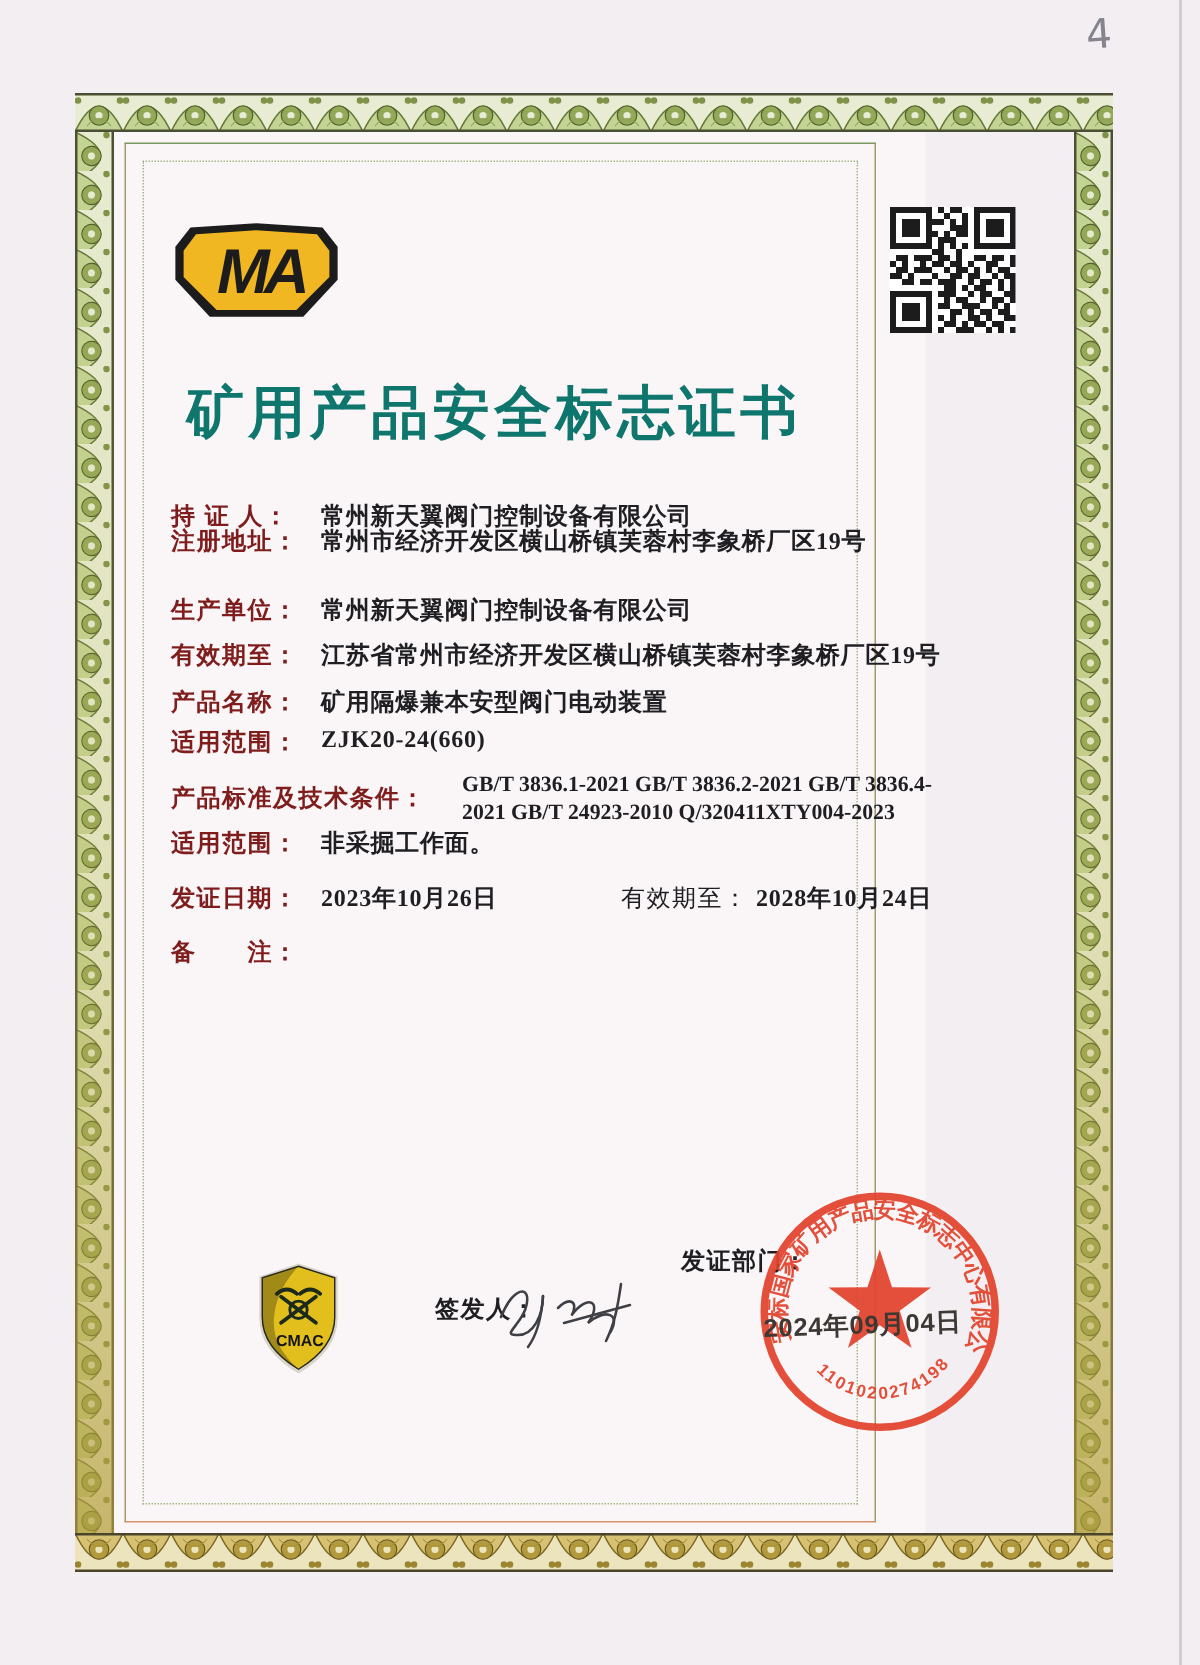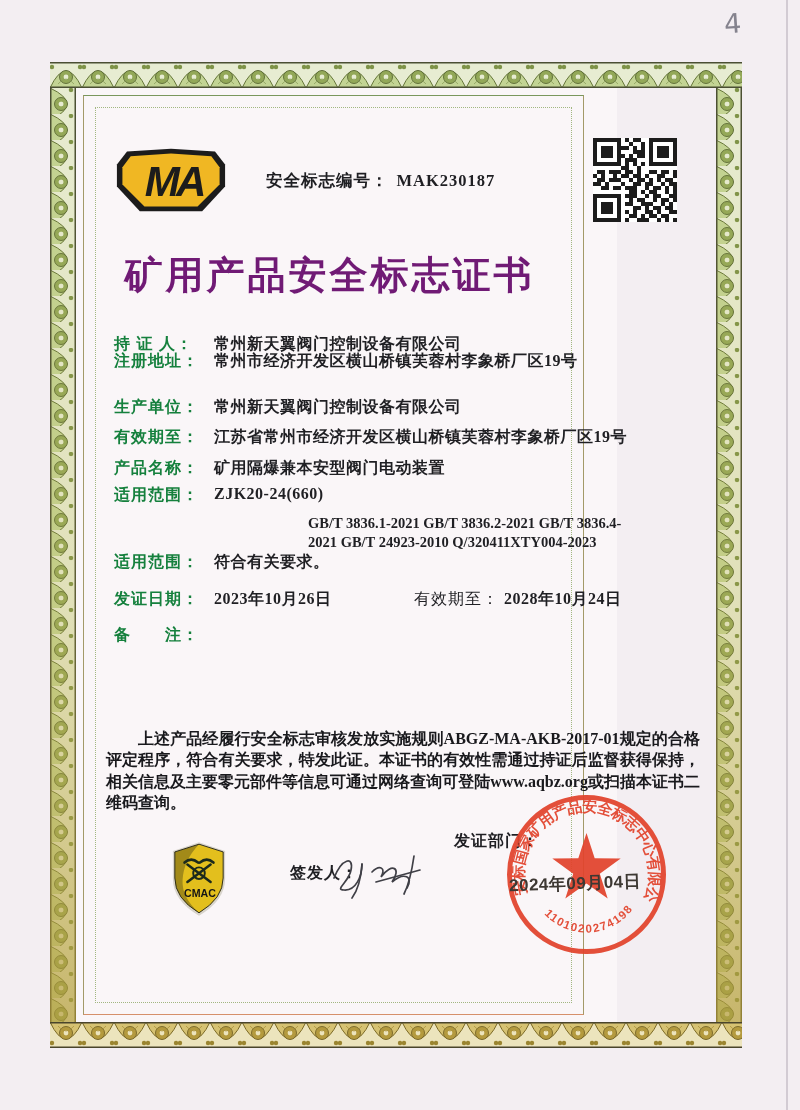--- a/index.html
+++ b/index.html
@@ -31,24 +31,24 @@
   .inner-dotted{position:absolute;left:45px;top:45px;right:45px;bottom:45px;
     border:1px dotted #a2b781;}
   
   .ma-logo{position:absolute;left:66px;top:84px;width:110px;height:68px;}
   .serial-row{position:absolute;left:216px;top:108px;font-size:16.5px;white-space:nowrap;}
   .serial-label{font-weight:600;letter-spacing:1px;}
   .serial-value{font-family:"Liberation Serif",serif;font-weight:600;margin-left:8px;letter-spacing:1px;}
   .qr{position:absolute;left:543px;top:76px;width:84px;height:84px;background:#fff;}
   .title{position:absolute;left:0;right:8px;top:188px;text-align:center;
     font-family:"Liberation Serif",serif;font-weight:900;font-size:38px;
-    letter-spacing:3px;color:#701a75;}
+    letter-spacing:3px;color:#0f766e;}
   
   .frow{position:absolute;left:64px;height:24px;font-size:16px;white-space:nowrap;}
-  .flabel{display:inline-block;font-weight:600;letter-spacing:1px;color:#15803d;}
+  .flabel{display:inline-block;font-weight:600;letter-spacing:1px;color:#7f1d1d;}
   .fvalue{position:absolute;left:100px;top:0;font-family:"Liberation Serif",serif;
     font-weight:700;letter-spacing:0.5px;}
   .row-std .fvalue{left:166px;top:-8px;width:322px;white-space:normal;
     font-size:14.5px;line-height:18.5px;letter-spacing:0;margin-left:28px;}
   .row-dates .flabel2{position:absolute;left:300px;top:0;font-weight:400;letter-spacing:1px;}
   .row-dates .fvalue2{position:absolute;left:390px;top:0;font-family:"Liberation Serif",serif;
     font-weight:700;letter-spacing:0.5px;}
   
   .statement{position:absolute;left:56px;top:666px;width:594px;
     font-family:"Liberation Serif",serif;font-weight:700;font-size:16px;
@@ -128,23 +128,20 @@
       </svg>
     <div class="inner-line"></div>
     <div class="inner-dotted"></div>
 
     <svg class="ma-logo" viewBox="0 0 120 70">
       <path d="M12,4 L60,1 L108,4 L119,18 L119,42 L94,69 L26,69 L1,42 L1,18 Z" fill="#1c1c1c"></path>
       <path d="M16,9 L60,6 L104,9 L113,21 L113,40 L89,64 L31,64 L7,40 L7,21 Z" fill="var(--ma_yellow)"></path>
       <text x="63" y="52" text-anchor="middle" font-family="Liberation Sans, sans-serif" font-size="46" font-weight="900" font-style="italic" letter-spacing="-4" fill="#1c1c1c">MA</text>
     </svg>
 
-    <div class="serial-row">
-      <span class="serial-label">安全标志编号：</span><span class="serial-value">MAK230187</span>
-    </div>
 
     <svg class="qr" viewBox="0 0 84 84" shape-rendering="crispEdges">
       <rect width="84" height="84" fill="#ffffff"></rect>
       <g id="qr-cells" fill="#1c1c1c">
           <rect x="0" y="0" width="4" height="4"></rect>
           <rect x="4" y="0" width="4" height="4"></rect>
           <rect x="8" y="0" width="4" height="4"></rect>
           <rect x="12" y="0" width="4" height="4"></rect>
           <rect x="16" y="0" width="4" height="4"></rect>
           <rect x="20" y="0" width="4" height="4"></rect>
@@ -405,38 +402,38 @@
     </div>
     <div class="frow" style="top:396px">
       <span class="flabel">产品名称：</span>
       <span class="fvalue">矿用隔爆兼本安型阀门电动装置</span>
     </div>
     <div class="frow" style="top:423px">
       <span class="flabel">适用范围：</span>
       <span class="fvalue">ZJK20-24(660)</span>
     </div>
     <div class="frow row-std" style="top:460px">
+      <span class="flabel">产品标准及技术条件：</span>
       <span class="fvalue">GB/T 3836.1-2021 GB/T 3836.2-2021 GB/T 3836.4-2021 GB/T 24923-2010 Q/320411XTY004-2023</span>
     </div>
     <div class="frow" style="top:490px">
       <span class="flabel">适用范围：</span>
-      <span class="fvalue">符合有关要求。</span>
+      <span class="fvalue">非采掘工作面。</span>
     </div>
     <div class="frow row-dates" style="top:527px">
       <span class="flabel">发证日期：</span>
       <span class="fvalue">2023年10月26日</span>
       <span class="flabel2">有效期至：</span>
       <span class="fvalue2">2028年10月24日</span>
     </div>
     <div class="frow" style="top:563px">
       <span class="flabel">备　　注：</span>
       <span class="fvalue"></span>
     </div>
 
-    <div class="statement">上述产品经履行安全标志审核发放实施规则ABGZ-MA-AKB-2017-01规定的合格评定程序，符合有关要求，特发此证。本证书的有效性需通过持证后监督获得保持，相关信息及主要零元部件等信息可通过网络查询可登陆www.aqbz.org或扫描本证书二维码查询。</div>
 
     <svg class="cmac" viewBox="0 0 60 78">
       <path d="M30,1 L57,10 V39 Q57,61 30,77 Q3,61 3,39 V10 Z" fill="#d8d4cc"></path>
       <path d="M30,3 L55,11 V38 Q55,59 30,74 Q5,59 5,38 V11 Z" fill="#e3bf1d" stroke="#2a2a1a" stroke-width="1"></path>
       <path d="M30,3 Q14,20 13,40 Q12,58 30,74 Q5,59 5,38 V11 Z" fill="rgba(40,40,20,0.35)"></path>
       <g stroke="#1c2a1c" stroke-width="2.6" stroke-linecap="round" fill="none">
         <path d="M18,24 L42,42"></path>
         <path d="M42,24 L18,42"></path>
         <path d="M15,22 Q22,16 29,22"></path>
         <path d="M31,22 Q38,16 45,22"></path>

